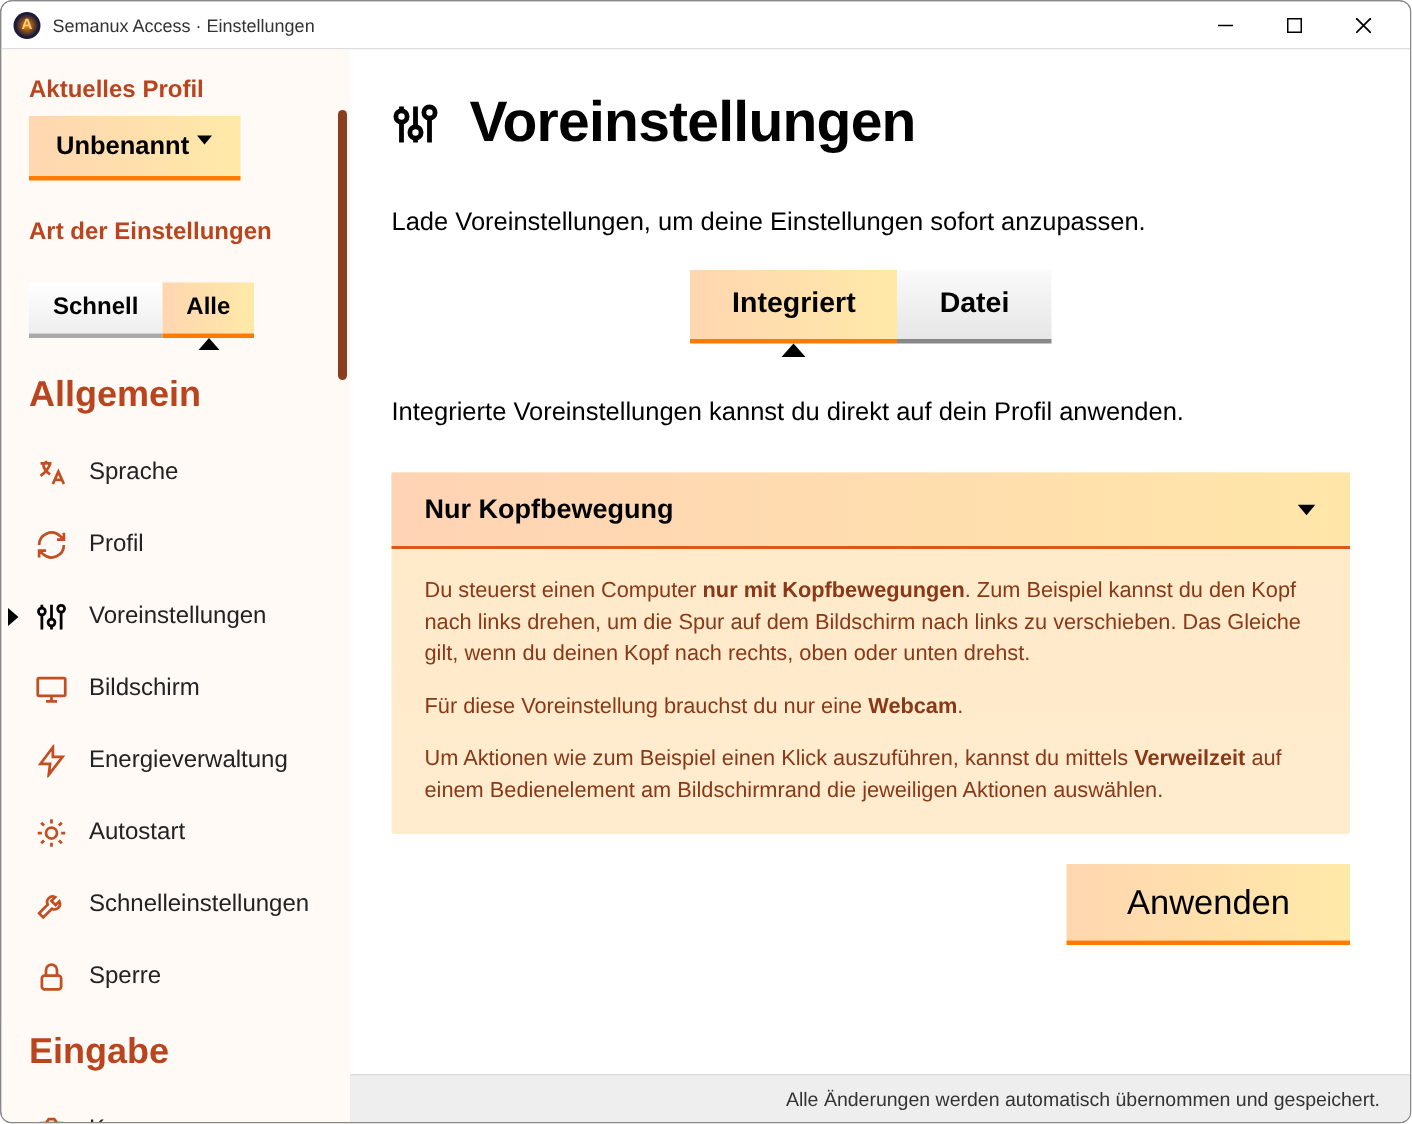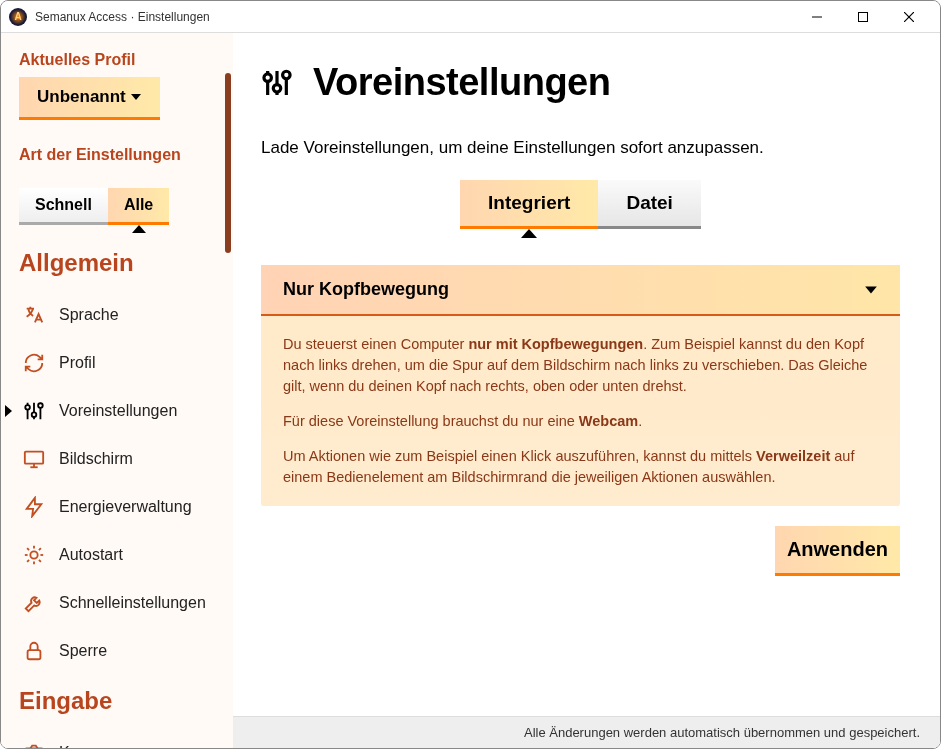--- a/index.html
+++ b/index.html
@@ -68,21 +68,21 @@
     font-size: 16px;
     margin-bottom: 8px;
   }
   .profile-btn {
     background: linear-gradient(90deg, #ffd6b0 0%, #ffe9a8 100%);
     border-bottom: 3px solid #ff7a00;
     padding: 10px 18px;
     font-weight: bold;
     font-size: 17px;
     display: inline-flex;
-    align-items: center;
+    align-items: flex-start;
     gap: 4px;
     margin-bottom: 26px;
   }
 
   .settings-type-label {
     color: #b8451e;
     font-weight: bold;
     font-size: 16px;
     margin-bottom: 24px;
   }
@@ -237,23 +237,23 @@
   .panel-body strong { font-weight: bold; }
 
   .apply-row {
     display: flex;
     justify-content: flex-end;
     margin-top: 20px;
   }
   .apply-btn {
     background: linear-gradient(90deg, #ffd6b0 0%, #ffe9a8 100%);
     border-bottom: 3px solid #ff7a00;
-    padding: 12px 12px;
-    font-size: 20px;
-    font-weight: bold;
+    padding: 12px 40px;
+    font-size: 23px;
+    font-weight: normal;
   }
 
   .footer {
     background: #eee;
     border-top: 1px solid #ddd;
     padding: 8px 20px;
     font-size: 13px;
     color: #333;
     text-align: right;
   }
@@ -431,20 +431,21 @@
           <h1 class="page-title" style="margin:0">Voreinstellungen</h1>
         </div>
 
         <div class="intro">Lade Voreinstellungen, um deine Einstellungen sofort anzupassen.</div>
 
         <div class="preset-tabs">
           <div class="preset-tab active">Integriert</div>
           <div class="preset-tab inactive">Datei</div>
         </div>
 
+        <div class="desc2">Integrierte Voreinstellungen kannst du direkt auf dein Profil anwenden.</div>
 
         <div class="panel">
           <div class="panel-header">
             <span>Nur Kopfbewegung</span>
             <span>
               <svg width="14" height="14" viewBox="0 0 12 12">
                   <path d="M1 3 L6 9 L11 3 Z" fill="#000"></path>
                 </svg>
             </span>
           </div>

